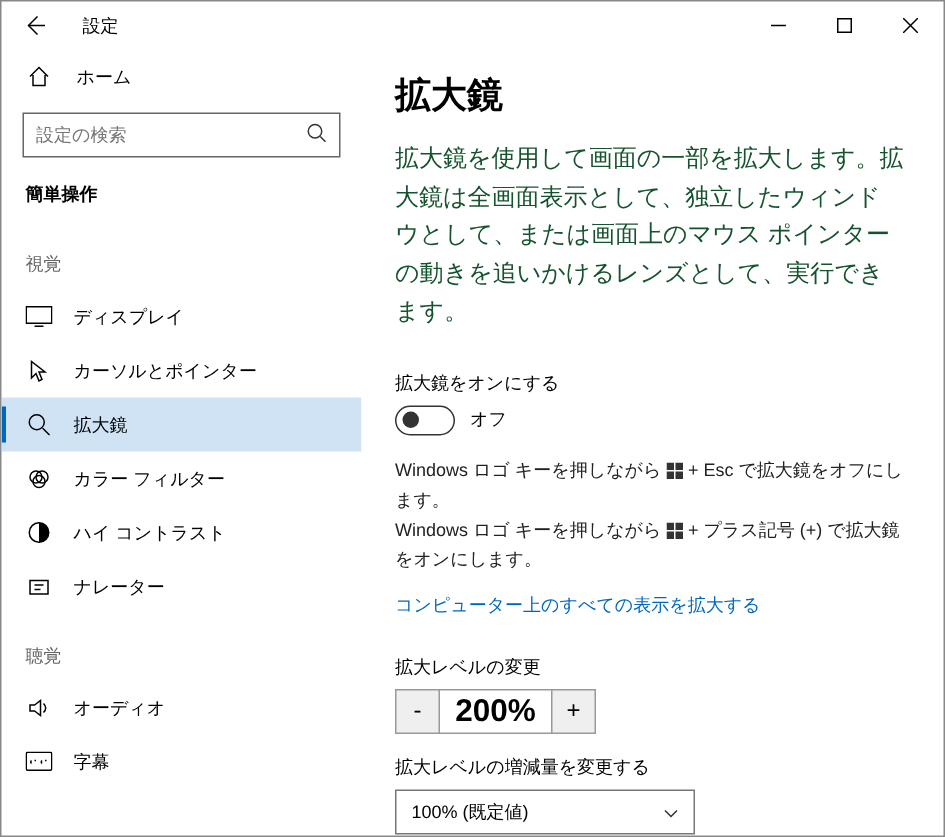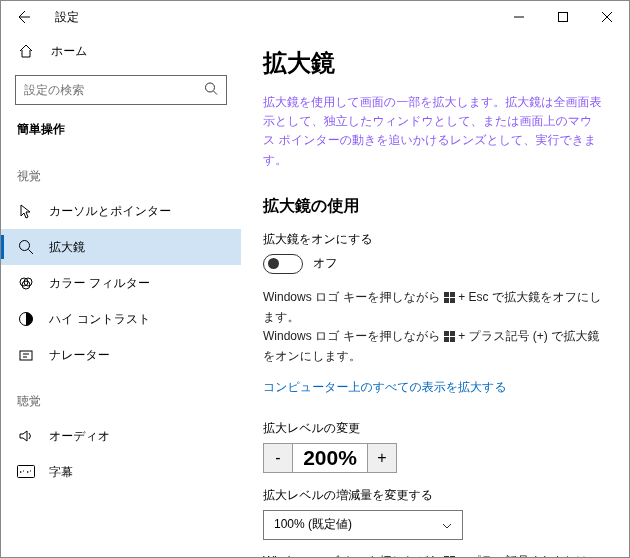--- a/index.html
+++ b/index.html
@@ -19,21 +19,21 @@
   .search-box input { border: none; outline: none; width: 100%; height: 100%; padding: 0 30px 0 8px; font-size: 12px; background: transparent; }
   .search-box .search-icon { position: absolute; right: 8px; top: 50%; transform: translateY(-50%); }
   .cat-title { padding: 6px 16px 10px 16px; font-size: 12px; font-weight: 600; }
   .group-label { padding: 20px 16px 8px 16px; font-size: 12px; color: #666; }
   .nav-item { display: flex; align-items: center; height: 36px; padding-left: 16px; gap: 14px; cursor: pointer; position: relative; }
   .nav-item.active { background: #cfe3f5; }
   .nav-item.active::before { content: ""; position: absolute; left: 0; top: 6px; bottom: 6px; width: 3px; background: #0067c0; }
   .nav-icon { width: 18px; height: 18px; display: flex; align-items: center; justify-content: center; color: #000; }
   .content { flex: 1; padding: 14px 26px 10px 22px; overflow-y: auto; }
   h1.page-title { font-size: 24px; font-weight: 600; margin-bottom: 14px; }
-  .desc { font-size: 12px; line-height: 1.6; color: #8b5cf6; margin-bottom: 26px; }
+  .desc { font-size: 16px; line-height: 1.6; color: #14532d; margin-bottom: 26px; }
   h2.section-title { font-size: 16px; font-weight: 600; margin-bottom: 14px; }
   .subhead { font-size: 12px; margin-bottom: 6px; }
   .toggle-row { display: flex; align-items: center; gap: 10px; margin-bottom: 14px; }
   .toggle { width: 40px; height: 20px; border: 1px solid #333; border-radius: 10px; position: relative; cursor: pointer; background: #fff; }
   .toggle .knob { width: 11px; height: 11px; background: #333; border-radius: 50%; position: absolute; top: 3.5px; left: 4px; }
   .hint { font-size: 12px; line-height: 1.65; color: #222; }
   .winlogo { display:inline-block; vertical-align:-2px; }
   .link { color: #0067c0; font-size: 12px; cursor: pointer; display: inline-block; margin: 12px 0 24px 0; }
   .zoom-row { display: flex; align-items: stretch; margin: 6px 0 14px 0; }
   .step-btn { width: 30px; border: 1px solid #999; background: #efefef; display: flex; align-items: center; justify-content: center; font-size: 16px; cursor: pointer; }
@@ -97,20 +97,29 @@
               </svg>
           </span>
         </div>
       </div>
       <div class="cat-title">簡単操作</div>
 
       <div class="group-label">視覚</div>
 
       <div class="nav-item">
         <span class="nav-icon">
+            <svg width="18" height="14" viewBox="0 0 18 14">
+              <rect x="0.5" y="0.5" width="17" height="11" stroke="#000" fill="none"></rect>
+              <path d="M6 13.5 H12" stroke="#000"></path>
+            </svg>
+          </span>
+        <span>ディスプレイ</span>
+      </div>
+      <div class="nav-item">
+        <span class="nav-icon">
             <svg width="16" height="16" viewBox="0 0 16 16">
               <path d="M3 2 L3 13 L6 10 L8 15 L10 14 L8 9 L12 9 Z" stroke="#000" fill="none"></path>
             </svg>
           </span>
         <span>カーソルとポインター</span>
       </div>
       <div class="nav-item active">
         <span class="nav-icon">
             <svg width="16" height="16" viewBox="0 0 16 16">
               <circle cx="6.5" cy="6.5" r="5" stroke="#000" fill="none"></circle>
@@ -167,21 +176,20 @@
             </svg>
           </span>
         <span>字幕</span>
       </div>
     </div>
 
     <div class="content">
       <h1 class="page-title">拡大鏡</h1>
       <p class="desc">拡大鏡を使用して画面の一部を拡大します。拡大鏡は全画面表示として、独立したウィンドウとして、または画面上のマウス ポインターの動きを追いかけるレンズとして、実行できます。</p>
 
-      <h2 class="section-title">拡大鏡の使用</h2>
 
       <div class="subhead">拡大鏡をオンにする</div>
       <div class="toggle-row">
         <div class="toggle">
           <div class="knob"></div>
         </div>
         <span>オフ</span>
       </div>
 
       <p class="hint">

